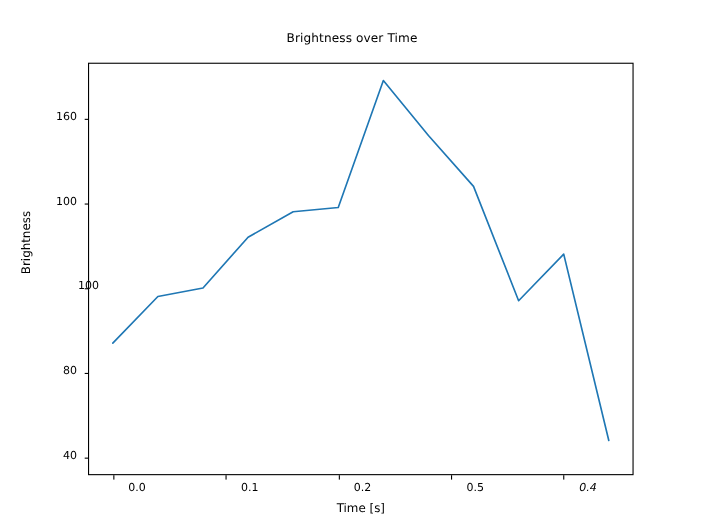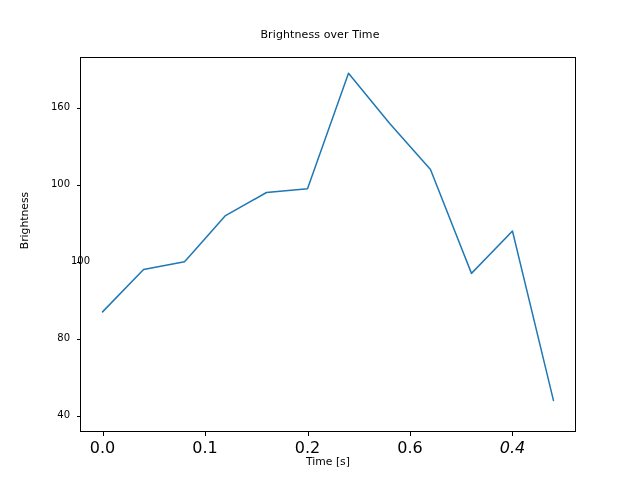--- a/index.html
+++ b/index.html
@@ -58,23 +58,23 @@
   .tick-mark-y {
     position: absolute;
     height: 1px;
     width: 3.5px;
     background: #000000;
     left: 76.5px;
   }
   .tick-label-x {
     position: absolute;
     top: 438px;
-    font-size: 16px;
+    font-size: 10px;
     color: #000000;
-    text-align: center;
+    text-align: right;
     width: 60px;
     margin-left: -30px;
   }
   .tick-label-y {
     position: absolute;
     left: 0px;
     width: 70px;
     text-align: right;
     font-size: 10px;
     color: #000000;
@@ -118,21 +118,21 @@
   </div>
 
   <div id="x-ticks">
       <div class="tick-mark-x" style="left: 102.55px;"></div>
       <div class="tick-label-x" style="left: 102.55px;">0.0</div>
       <div class="tick-mark-x" style="left: 205.02px;"></div>
       <div class="tick-label-x" style="left: 205.02px;">0.1</div>
       <div class="tick-mark-x" style="left: 307.5px;"></div>
       <div class="tick-label-x" style="left: 307.5px;">0.2</div>
       <div class="tick-mark-x" style="left: 409.98px;"></div>
-      <div class="tick-label-x" style="left: 409.98px;">0.6</div>
+      <div class="tick-label-x" style="left: 409.98px;">0.5</div>
       <div class="tick-mark-x" style="left: 512.46px;"></div>
       <div class="tick-label-x" style="left: 512.46px; font-style: italic;">0.4</div>
     </div>
   <div id="y-ticks">
       <div class="tick-mark-y" style="top: 415.83px;"></div>
       <div class="tick-label-y" style="top: 415.83px;">40</div>
       <div class="tick-mark-y" style="top: 338.83px;"></div>
       <div class="tick-label-y" style="top: 338.83px;">80</div>
       <div class="tick-mark-y" style="top: 261.83px;"></div>
       <div class="tick-label-y" style="top: 261.83px; padding-left: 20px;">100</div>

